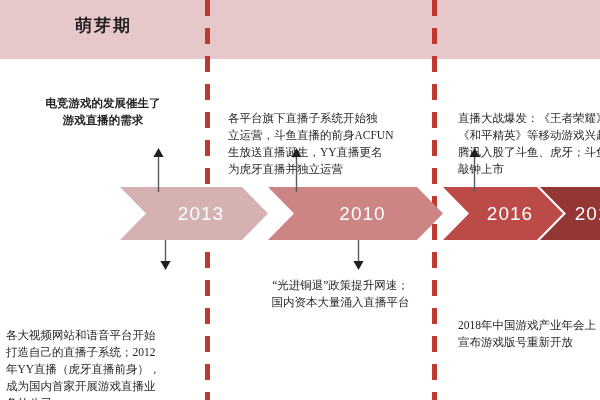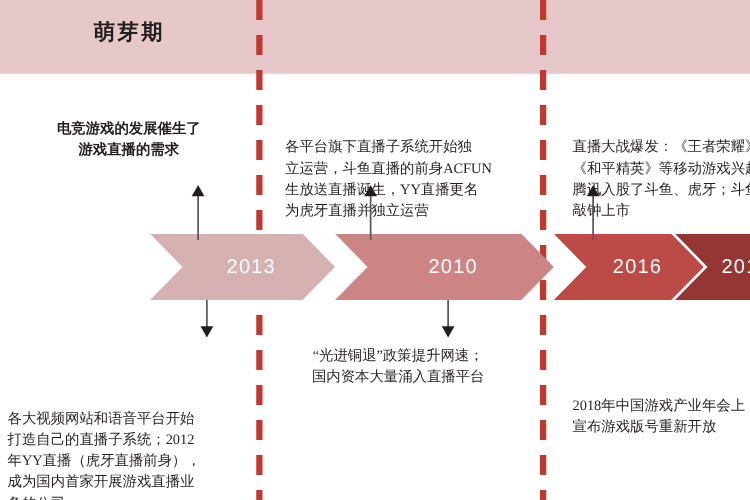--- a/index.html
+++ b/index.html
@@ -75,21 +75,21 @@
     position: absolute;
     top: 0;
     height: 53px;
     -webkit-clip-path: polygon(0 0, calc(100% - 26px) 0, 100% 50%, calc(100% - 26px) 100%, 0 100%, 26px 50%);
     clip-path: polygon(0 0, calc(100% - 26px) 0, 100% 50%, calc(100% - 26px) 100%, 0 100%, 26px 50%);
     display: flex;
     align-items: center;
     justify-content: center;
   }
   .chev .yr {
-    font-size: 16px;
+    font-size: 19px;
     color: #ffffff;
     letter-spacing: 1px;
     font-family: "Liberation Sans", "DejaVu Sans", sans-serif;
     padding-left: 14px;
     text-align: center;
   }
 
   
   .note {
     position: absolute;
@@ -176,18 +176,18 @@
   <div class="note left" style="left:458px; top:70px; width:200px;">直播大战爆发：《王者荣耀》
 《和平精英》等移动游戏兴起，
 腾讯入股了斗鱼、虎牙；斗鱼
 敲钟上市</div>
 
   <div class="note left" style="left:6px; top:287px; width:195px;">各大视频网站和语音平台开始
 打造自己的直播子系统；2012
 年YY直播（虎牙直播前身），
 成为国内首家开展游戏直播业
 务的公司</div>
-  <div class="note center" style="left:216px; top:277px; width:205px;">“光进铜退”政策提升网速；
+  <div class="note center" style="left:238px; top:277px; width:205px;">“光进铜退”政策提升网速；
 国内资本大量涌入直播平台</div>
   <div class="note left" style="left:458px; top:277px; width:200px;">2018年中国游戏产业年会上
 宣布游戏版号重新开放</div>
 
 </div>
 
 </body></html>

